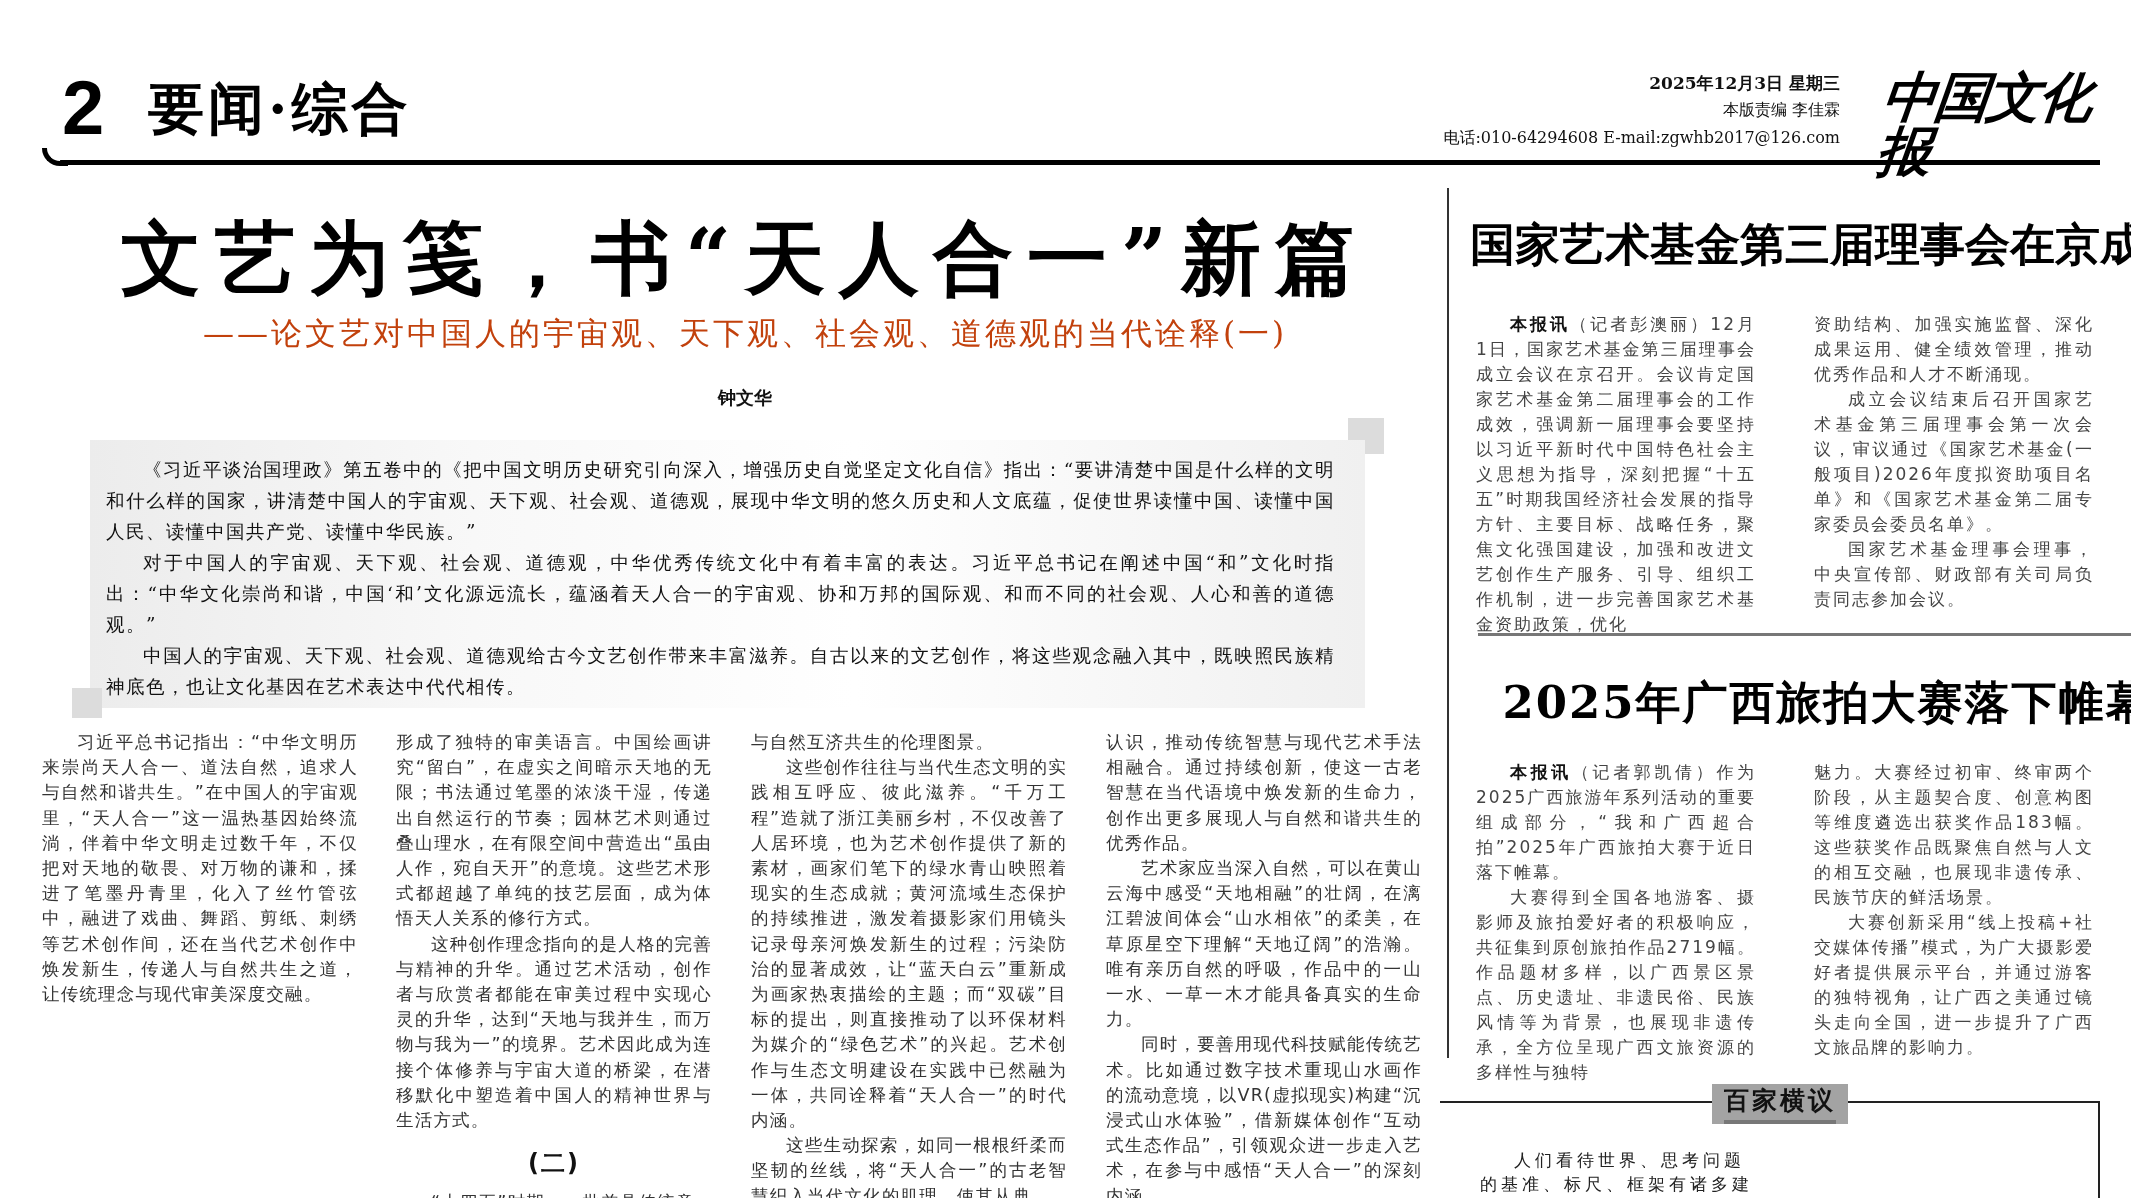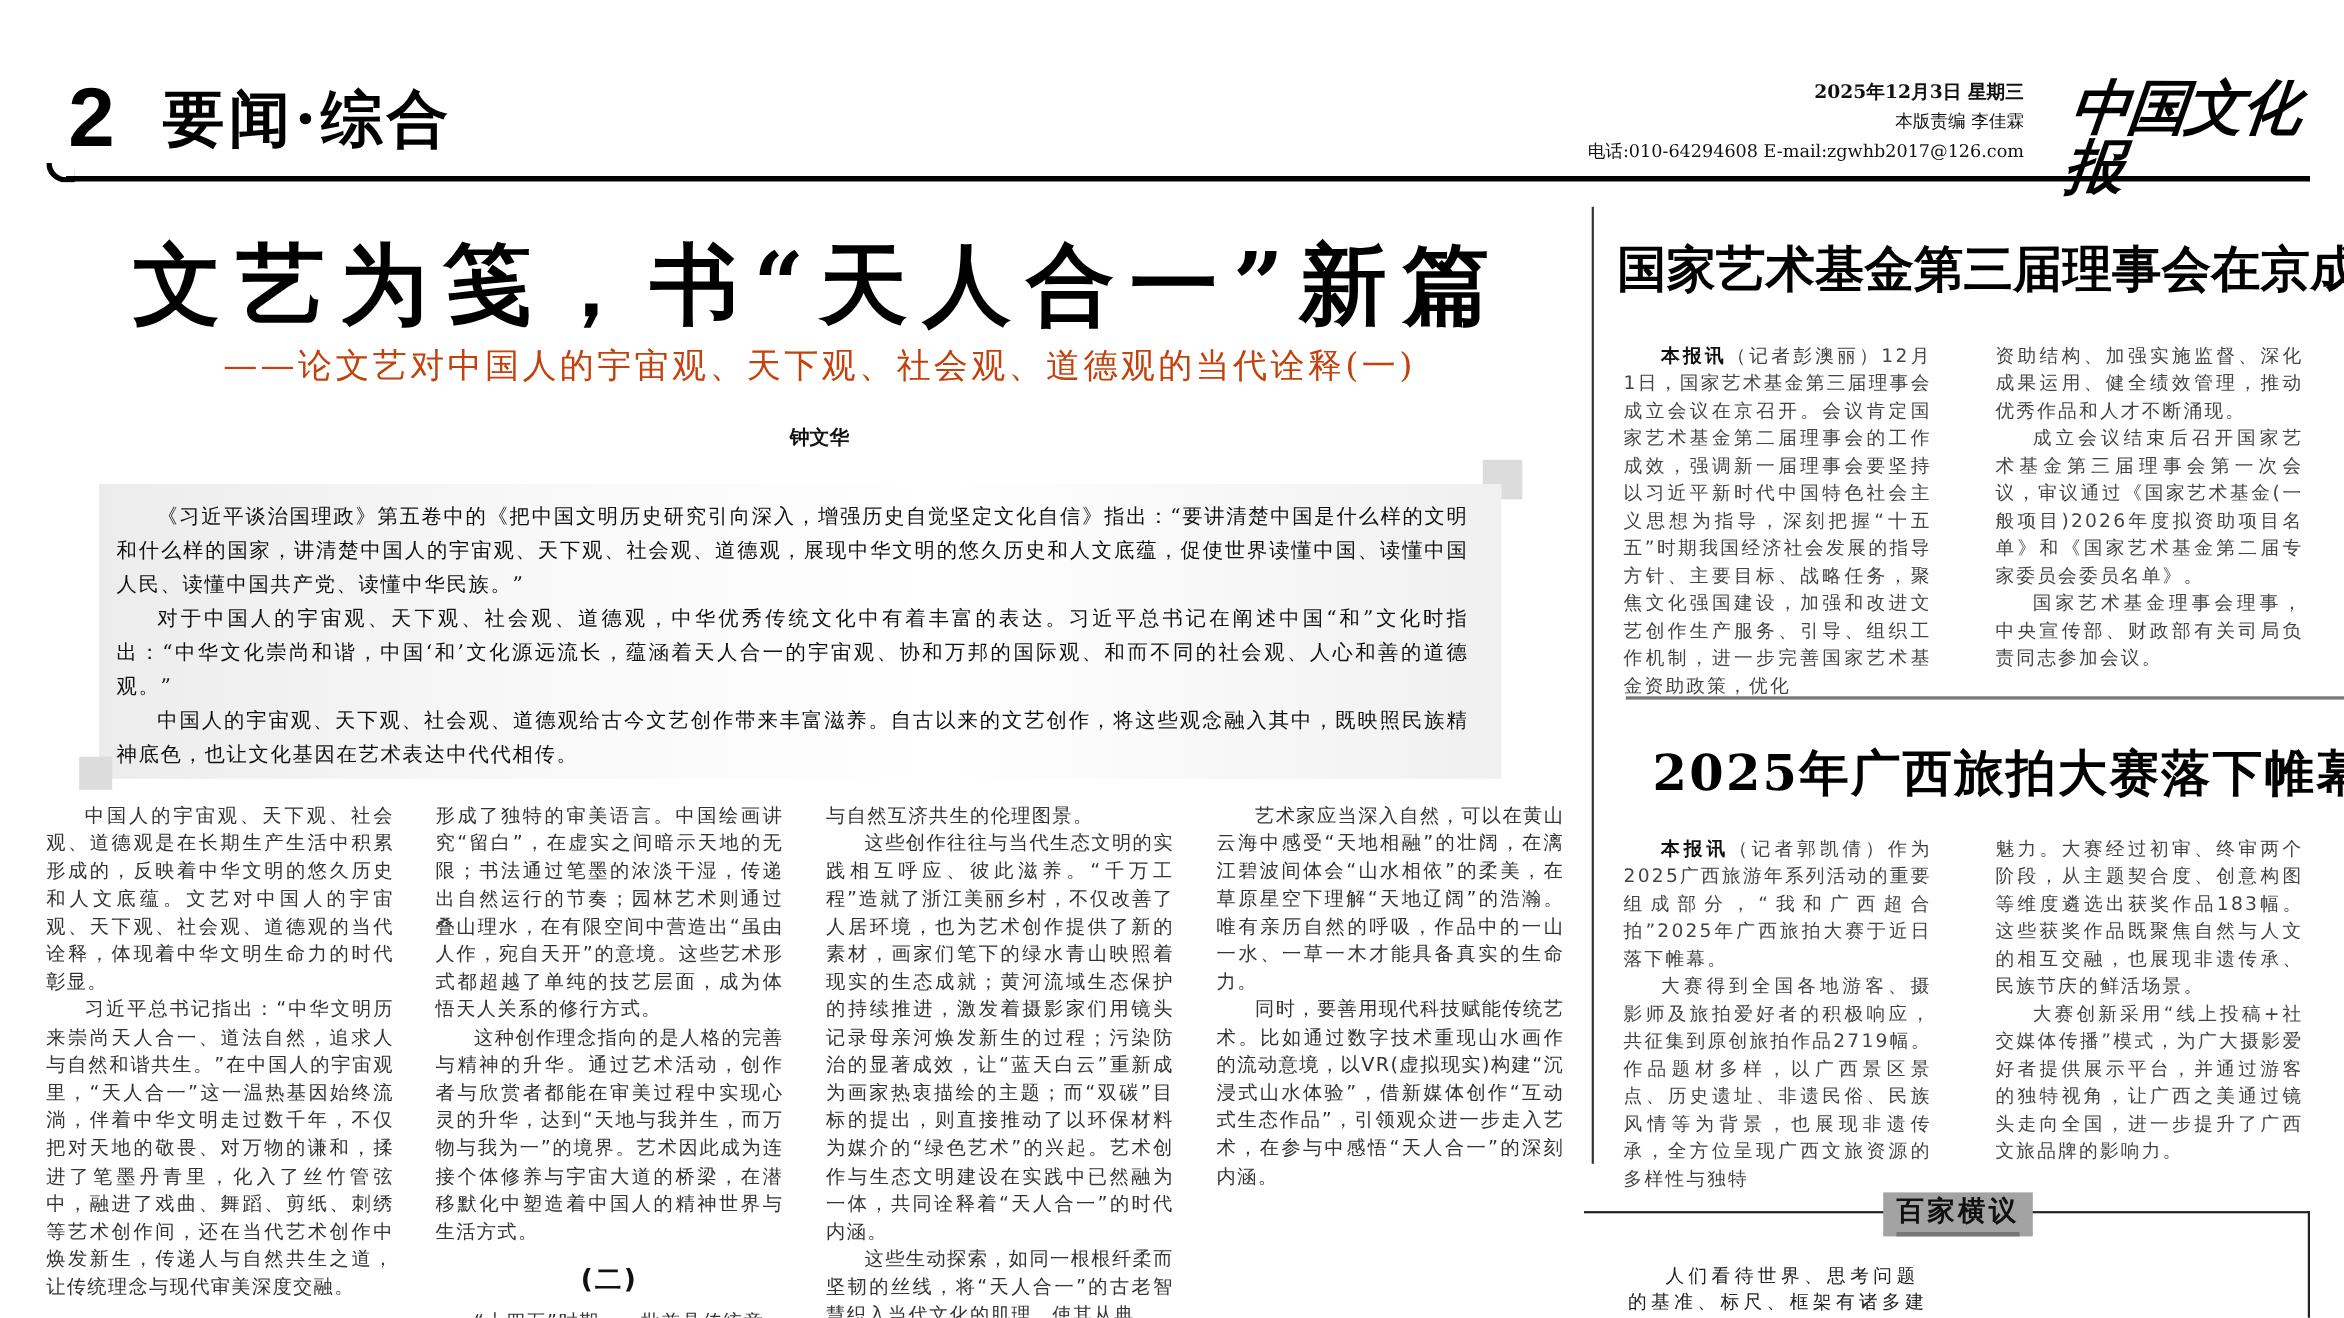--- a/index.html
+++ b/index.html
@@ -75,39 +75,39 @@
 
 <div class="note-corner-tr"></div>
 <div class="editor-note">
   <p>《习近平谈治国理政》第五卷中的《把中国文明历史研究引向深入，增强历史自觉坚定文化自信》指出：“要讲清楚中国是什么样的文明和什么样的国家，讲清楚中国人的宇宙观、天下观、社会观、道德观，展现中华文明的悠久历史和人文底蕴，促使世界读懂中国、读懂中国人民、读懂中国共产党、读懂中华民族。”</p>
   <p>对于中国人的宇宙观、天下观、社会观、道德观，中华优秀传统文化中有着丰富的表达。习近平总书记在阐述中国“和”文化时指出：“中华文化崇尚和谐，中国‘和’文化源远流长，蕴涵着天人合一的宇宙观、协和万邦的国际观、和而不同的社会观、人心和善的道德观。”</p>
   <p>中国人的宇宙观、天下观、社会观、道德观给古今文艺创作带来丰富滋养。自古以来的文艺创作，将这些观念融入其中，既映照民族精神底色，也让文化基因在艺术表达中代代相传。</p>
 </div>
 <div class="note-corner-bl"></div>
 
 <div class="col col1">
-  <p>中国人的宇宙观、天下观、社会观、道德观是在长期生产生活中积累形成的，反映着中华文明的悠久历史和人文底蕴。文艺对中国人的宇宙观、天下观、社会观、道德观的当代诠释，体现着中华文明生命力的时代彰显。</p>
   <p>习近平总书记指出：“中华文明历来崇尚天人合一、道法自然，追求人与自然和谐共生。”在中国人的宇宙观里，“天人合一”这一温热基因始终流淌，伴着中华文明走过数千年，不仅把对天地的敬畏、对万物的谦和，揉进了笔墨丹青里，化入了丝竹管弦中，融进了戏曲、舞蹈、剪纸、刺绣等艺术创作间，还在当代艺术创作中焕发新生，传递人与自然共生之道，让传统理念与现代审美深度交融。</p>
 
 </div>
 
 <div class="col col2">
   <p class="cont">形成了独特的审美语言。中国绘画讲究“留白”，在虚实之间暗示天地的无限；书法通过笔墨的浓淡干湿，传递出自然运行的节奏；园林艺术则通过叠山理水，在有限空间中营造出“虽由人作，宛自天开”的意境。这些艺术形式都超越了单纯的技艺层面，成为体悟天人关系的修行方式。</p>
   <p>这种创作理念指向的是人格的完善与精神的升华。通过艺术活动，创作者与欣赏者都能在审美过程中实现心灵的升华，达到“天地与我并生，而万物与我为一”的境界。艺术因此成为连接个体修养与宇宙大道的桥梁，在潜移默化中塑造着中国人的精神世界与生活方式。</p>
   <div class="subsection">(二)</div>
   <p>“十四五”时期，一批兼具传统意</p>
 </div>
 
 <div class="col col3">
   <p class="cont">与自然互济共生的伦理图景。</p>
   <p>这些创作往往与当代生态文明的实践相互呼应、彼此滋养。“千万工程”造就了浙江美丽乡村，不仅改善了人居环境，也为艺术创作提供了新的素材，画家们笔下的绿水青山映照着现实的生态成就；黄河流域生态保护的持续推进，激发着摄影家们用镜头记录母亲河焕发新生的过程；污染防治的显著成效，让“蓝天白云”重新成为画家热衷描绘的主题；而“双碳”目标的提出，则直接推动了以环保材料为媒介的“绿色艺术”的兴起。艺术创作与生态文明建设在实践中已然融为一体，共同诠释着“天人合一”的时代内涵。</p>
   <p>这些生动探索，如同一根根纤柔而坚韧的丝线，将“天人合一”的古老智慧织入当代文化的肌理，使其从典</p>
 </div>
 
 <div class="col col4">
+  <p class="cont">认识，推动传统智慧与现代艺术手法相融合。通过持续创新，使这一古老智慧在当代语境中焕发新的生命力，创作出更多展现人与自然和谐共生的优秀作品。</p>
   <p>艺术家应当深入自然，可以在黄山云海中感受“天地相融”的壮阔，在漓江碧波间体会“山水相依”的柔美，在草原星空下理解“天地辽阔”的浩瀚。唯有亲历自然的呼吸，作品中的一山一水、一草一木才能具备真实的生命力。</p>
   <p>同时，要善用现代科技赋能传统艺术。比如通过数字技术重现山水画作的流动意境，以VR(虚拟现实)构建“沉浸式山水体验”，借新媒体创作“互动式生态作品”，引领观众进一步走入艺术，在参与中感悟“天人合一”的深刻内涵。</p>
 
 </div>
 
 <div class="v-divider"></div>
 
 <h2 class="rh1">国家艺术基金第三届理事会在京成立</h2>
 <div class="rcol ra-col1">
   <p><span class="dateline">本报讯</span><span>（记者彭澳丽）12月1日，国家艺术基金第三届理事会成立会议在京召开。会议肯定国家艺术基金第二届理事会的工作成效，强调新一届理事会要坚持以习近平新时代中国特色社会主义思想为指导，深刻把握“十五五”时期我国经济社会发展的指导方针、主要目标、战略任务，聚焦文化强国建设，加强和改进文艺创作生产服务、引导、组织工作机制，进一步完善国家艺术基金资助政策，优化</span></p>

